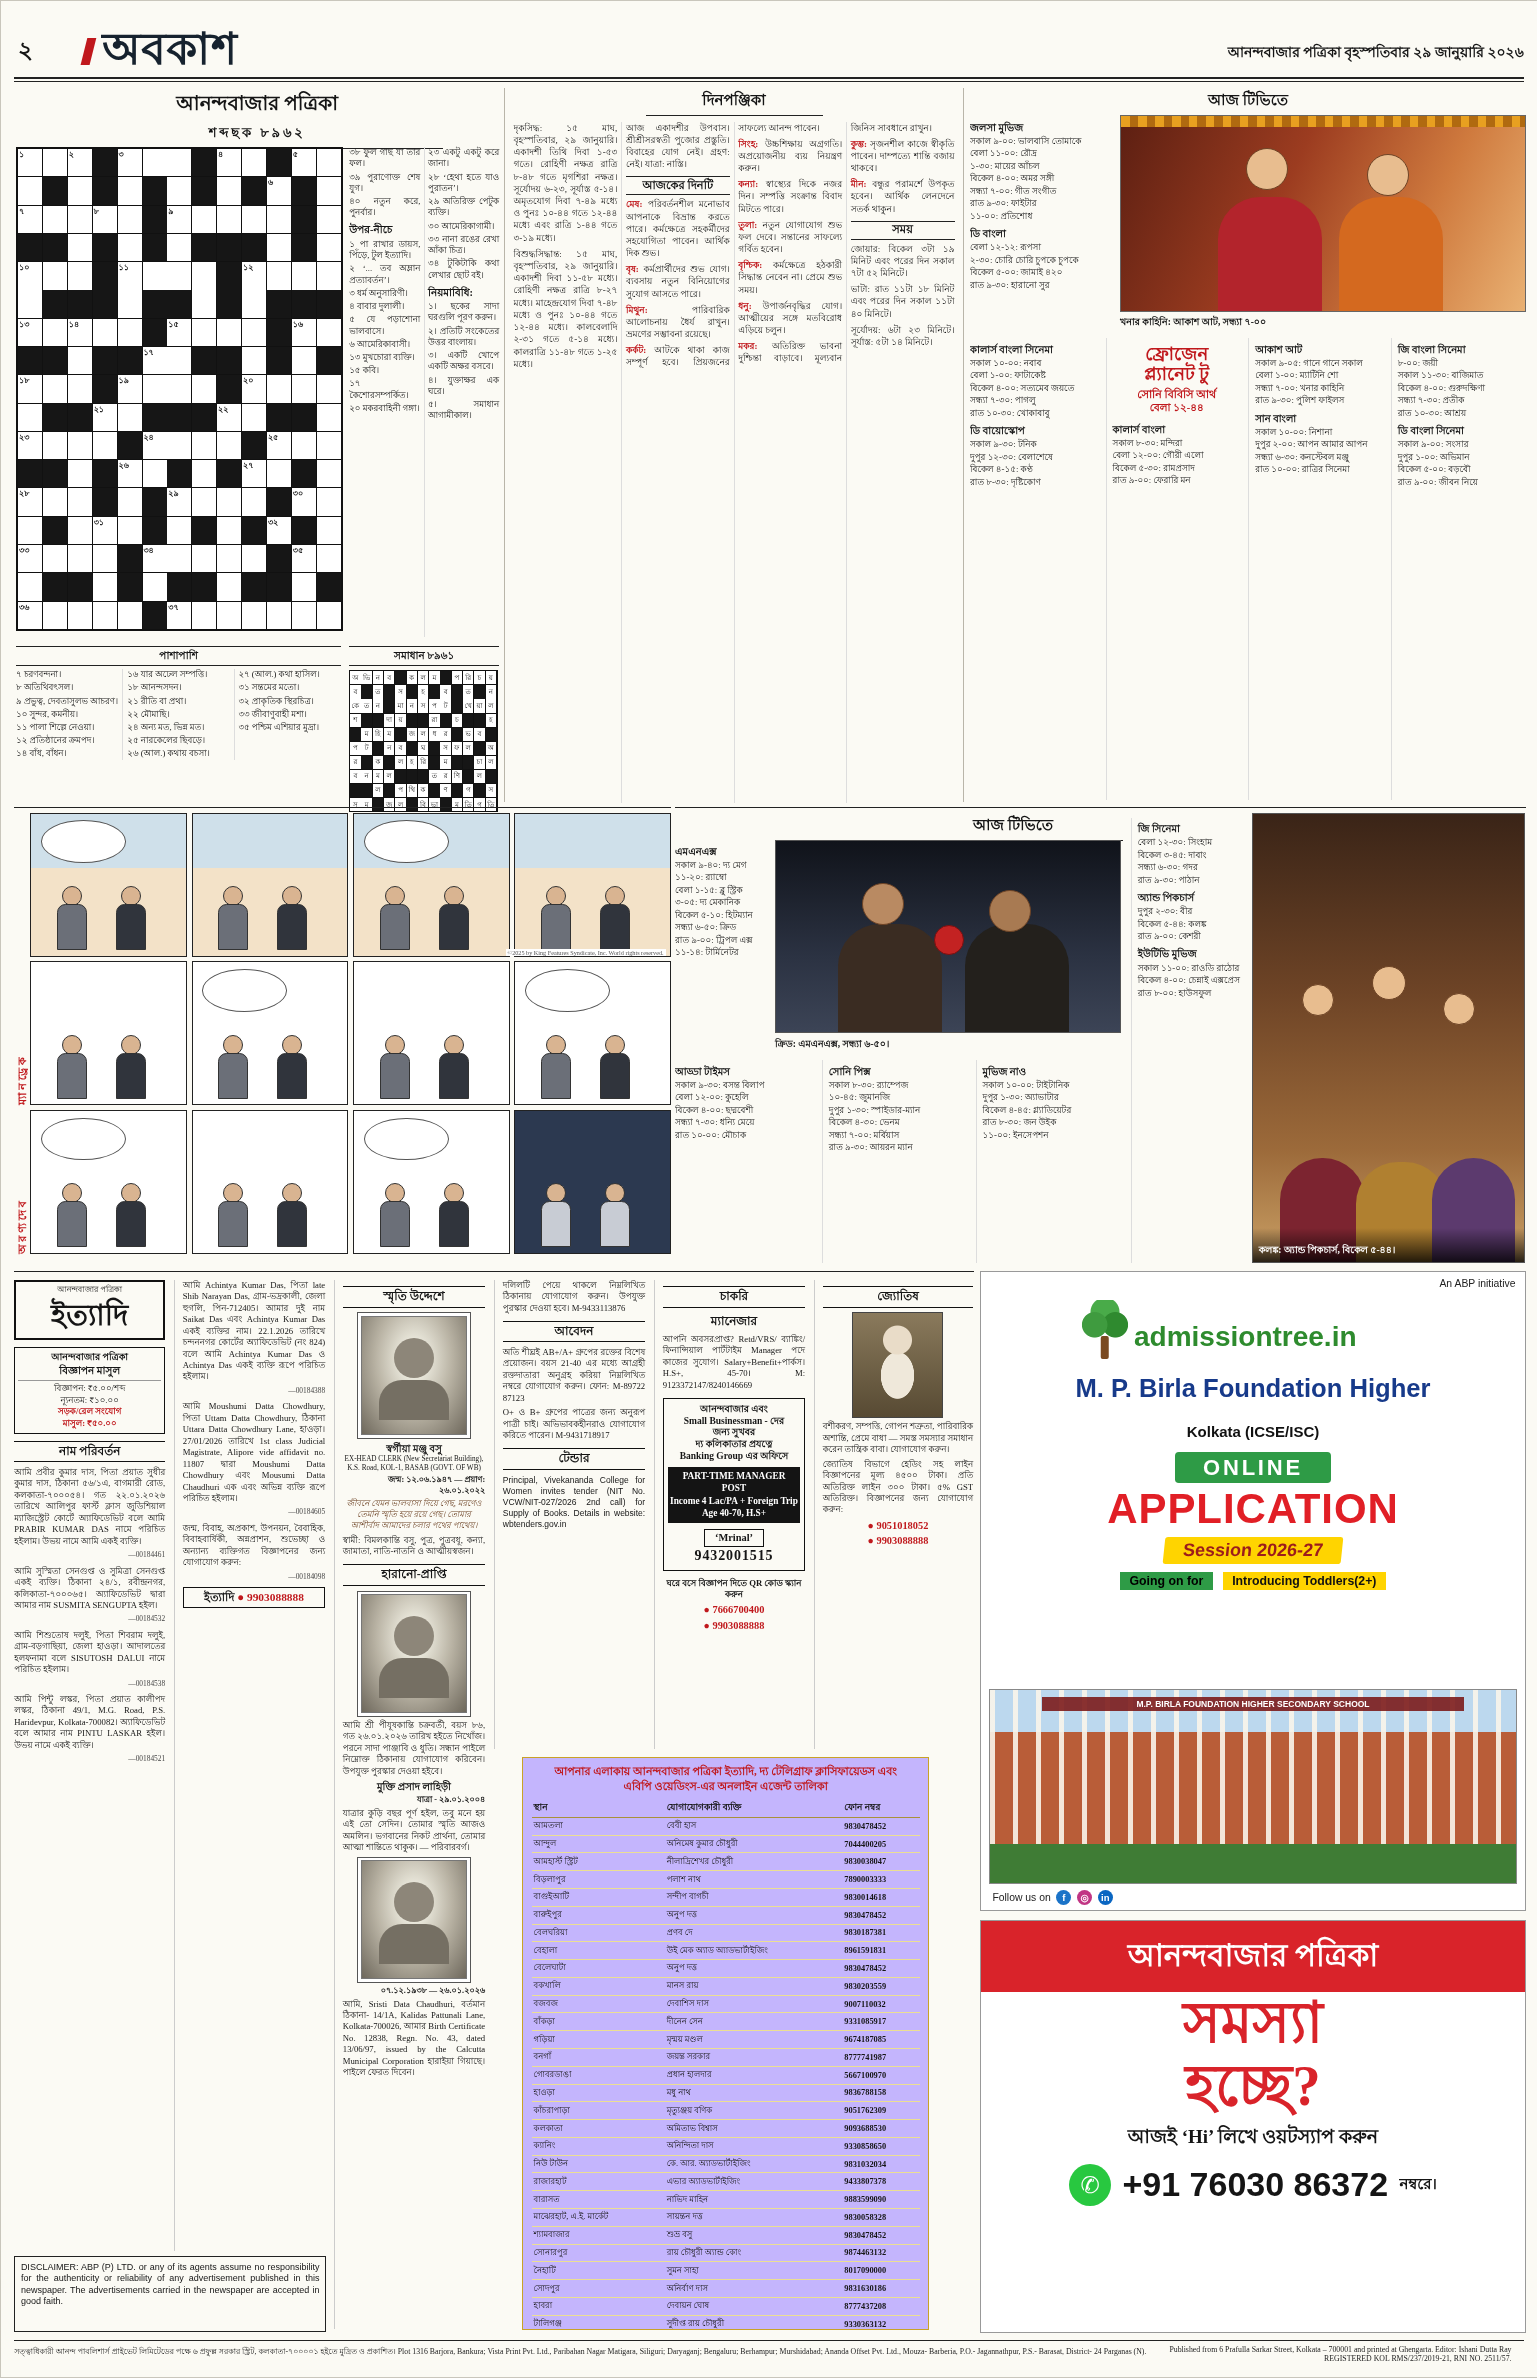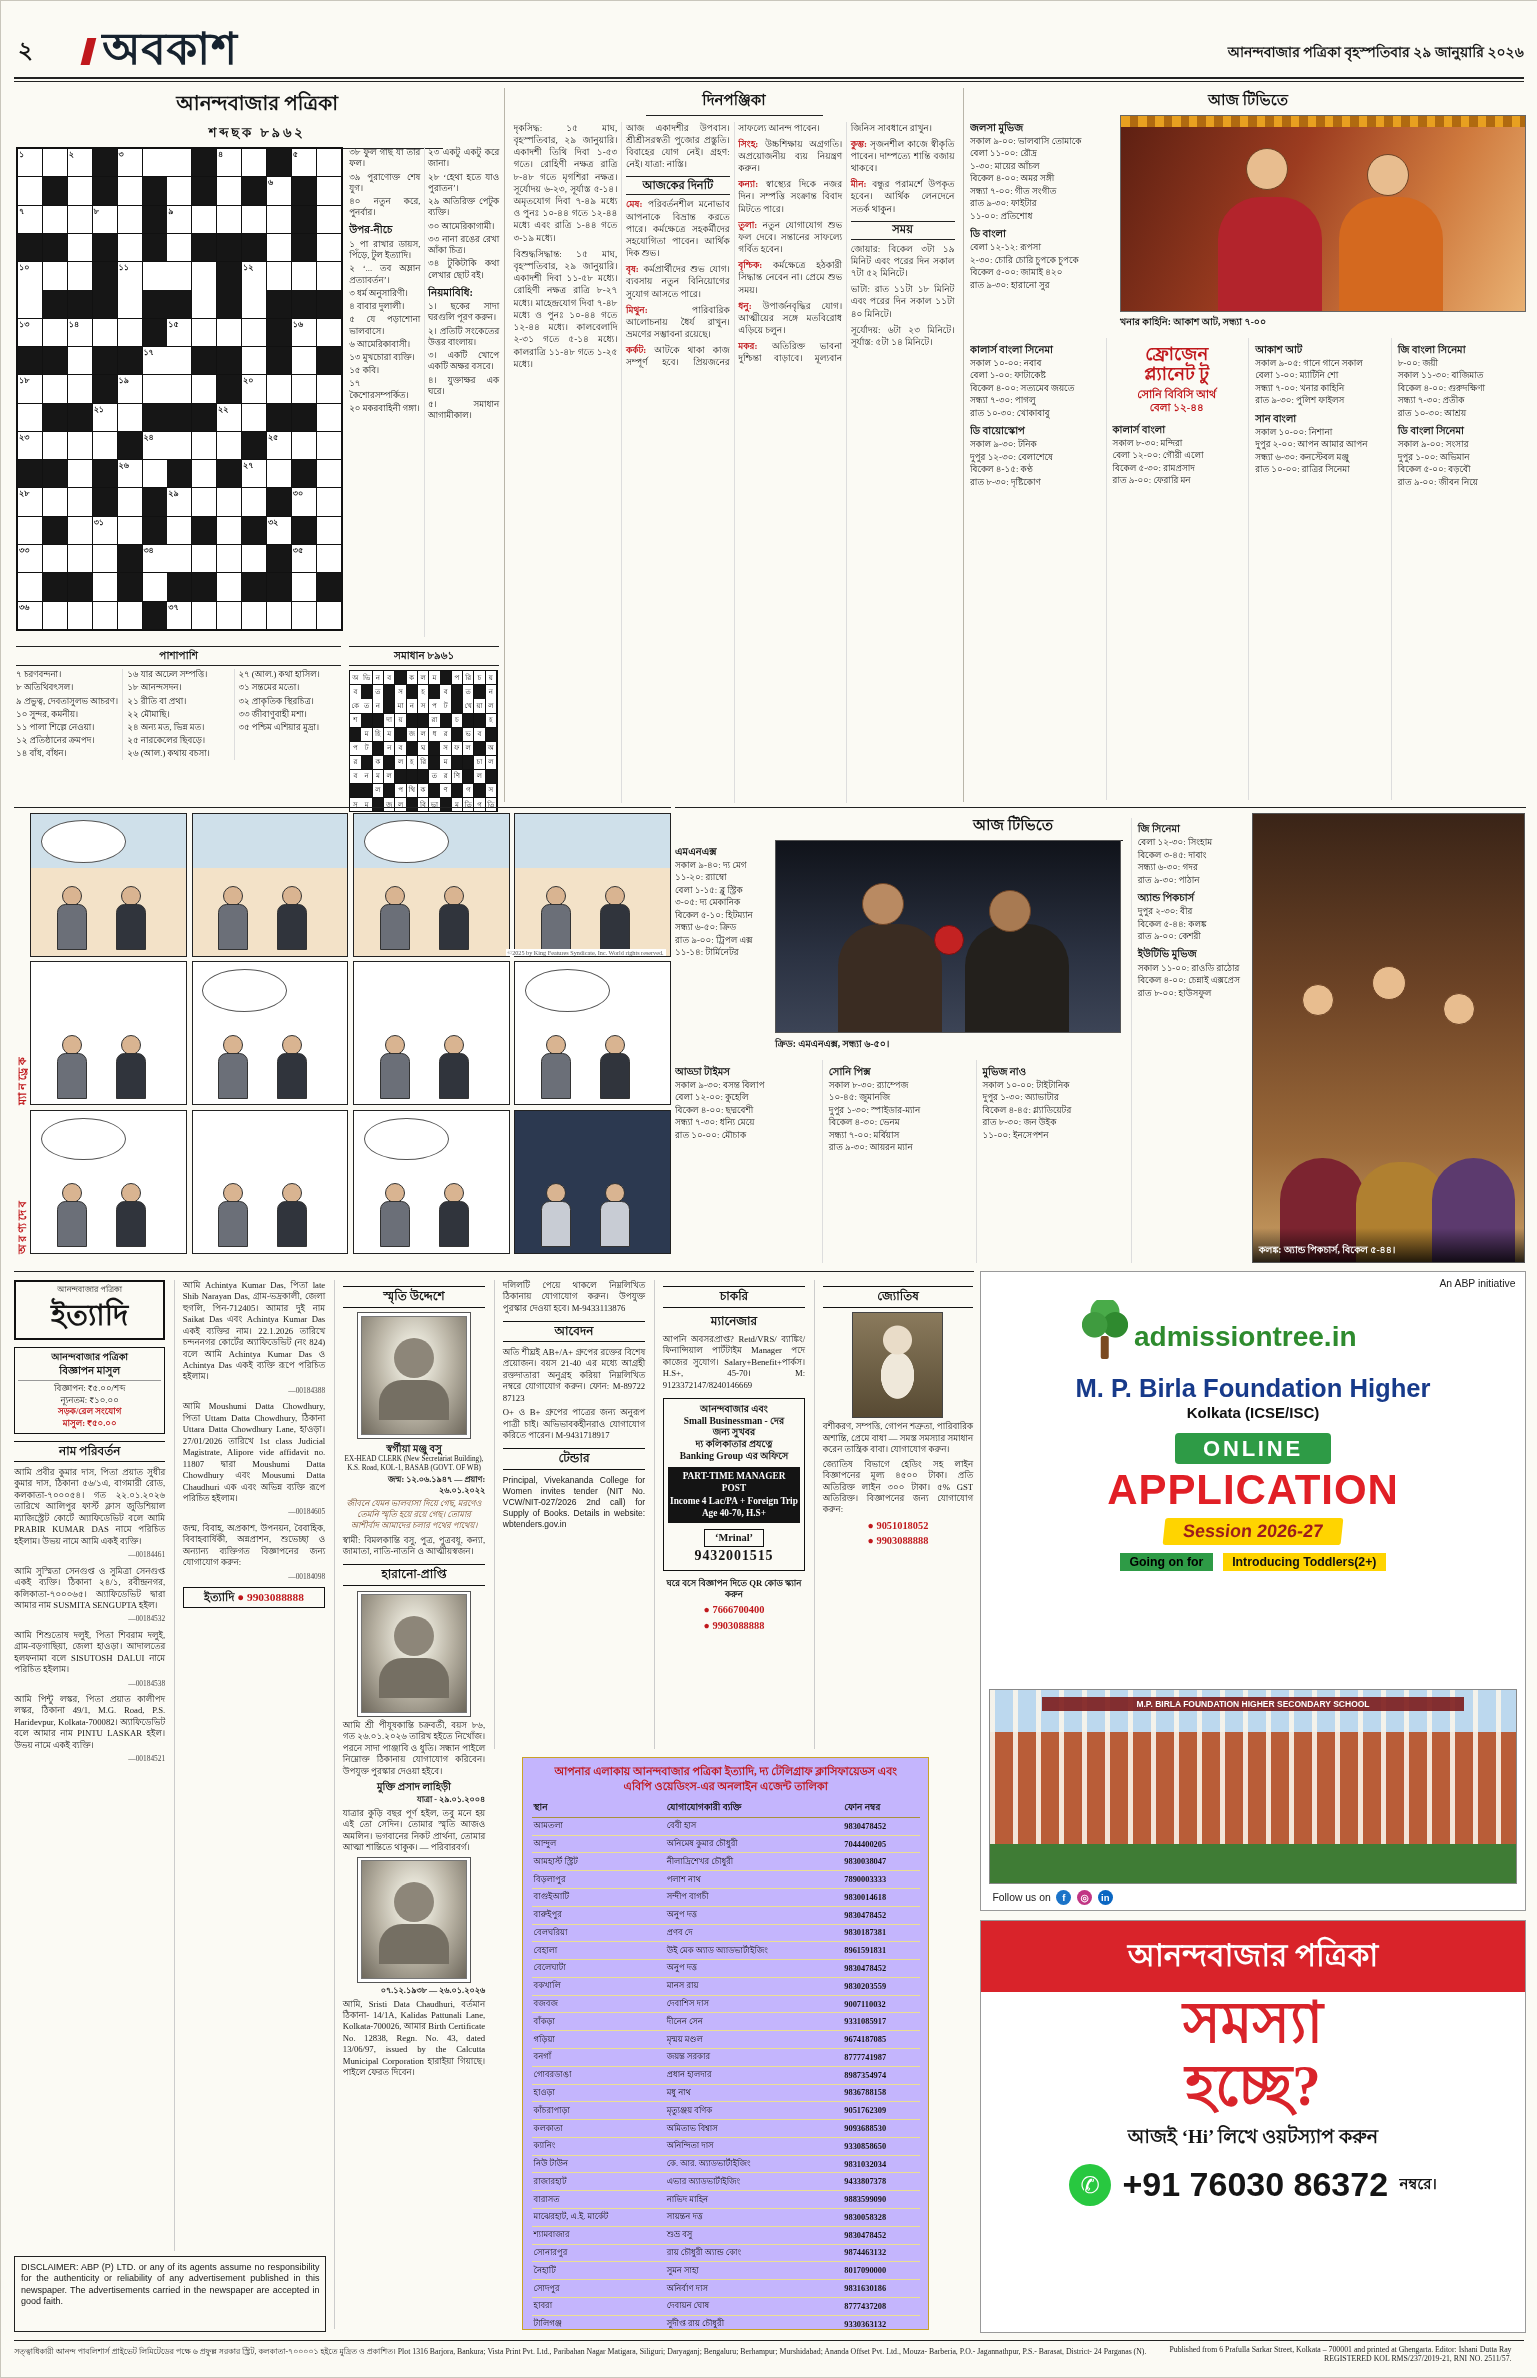--- a/index.html
+++ b/index.html
@@ -126,21 +126,21 @@
 .disc{position:absolute;left:0;top:984px;width:312px;height:76px;border:1.1px solid #222;padding:4.7px 5.7px;font-size:9px;font-family:"Liberation Sans",sans-serif;text-align:justify;line-height:1.28}
 
 .adcol{position:absolute;left:979px;top:1270px;width:546px;height:1062px;font-family:"Liberation Sans",sans-serif}
 .ad1{position:absolute;left:0;top:0;width:546px;height:640px;border:0.9px solid #999;background:#fff;text-align:center;overflow:hidden}
 .abp-init{position:absolute;right:9.5px;top:5.7px;font-size:10.4px;color:#222}
 .tree{position:absolute;left:98px;top:28px;width:51px;height:59px}
 .tree::before{content:"";position:absolute;left:50%;top:0;transform:translateX(-50%);width:47px;height:40px;background:radial-gradient(circle at 28% 62%,#3f9b3f 12.3px,transparent 13.2px),radial-gradient(circle at 72% 62%,#2f8a2f 12.3px,transparent 13.2px),radial-gradient(circle at 50% 30%,#49ab49 14px,transparent 15px)}
 .tree::after{content:"";position:absolute;left:50%;bottom:0;transform:translateX(-50%);width:8.5px;height:23px;background:#7a4a21;border-radius:1.9px}
 .brand{position:absolute;left:153px;top:49px;font-size:28px;font-weight:bold;color:#2e8b2e}
 .school{margin-top:102px;font-size:25.6px;font-weight:800;color:#173a8a;line-height:1.15}
-.city{font-size:15px;font-weight:bold;margin-top:1px;color:#111}
+.city{font-size:15px;font-weight:bold;margin-top:20px;color:#111}
 .online{display:inline-block;background:#2e9b46;color:#fff;font-weight:800;font-size:22px;padding:2.8px 28px;border-radius:3.8px;margin-top:11.4px;letter-spacing:2.8px}
 .application{color:#e11f26;font-size:42px;font-weight:800;letter-spacing:0.9px;margin-top:1.9px}
 .session{display:inline-block;background:#ffd400;color:#9c1c1c;font-weight:800;font-size:18px;padding:2.8px 19px;border-radius:2.8px;transform:skewX(-6deg);margin-top:3.8px}
 .going-row{margin-top:7.6px}
 .going{display:inline-block;background:#2e9b46;color:#000000;font-size:12.3px;font-weight:bold;padding:1.9px 9.5px}
 .toddlers{display:inline-block;background:#ffd400;color:#111;font-weight:bold;font-size:12.3px;padding:1.9px 9.5px;margin-left:5.7px}
 .school-photo{position:absolute;left:7.6px;right:7.6px;bottom:26.5px;height:195px;border:0.9px solid #888;background:linear-gradient(transparent 0 80%,#3f7c35 80%),repeating-linear-gradient(90deg,rgba(250,245,235,.9) 0 4.7px,transparent 4.7px 23px),linear-gradient(#bcd8ee 0 22%,#b95d38 22%)}
 .photo-band{position:absolute;left:10%;right:10%;top:7.6px;background:rgba(122,22,22,.88);color:#fff;font-size:8.5px;font-weight:bold;padding:1.9px}
 .follow{position:absolute;left:11.4px;bottom:4.7px;font-size:10.4px;display:flex;gap:5.7px;align-items:center;color:#222}
 .soc{width:15px;height:15px;border-radius:50%;background:#1a73c8;color:#fff;font-size:9.5px;line-height:15px;text-align:center;font-weight:bold;font-family:"Liberation Sans",sans-serif}
@@ -1106,21 +1106,21 @@
               <td>9674187085</td>
             </tr>
             <tr>
               <td>বনগাঁ</td>
               <td>জয়ন্ত সরকার</td>
               <td>8777741987</td>
             </tr>
             <tr>
               <td>গোবরডাঙা</td>
               <td>প্রধান হালদার</td>
-              <td>8987354974</td>
+              <td>5667100970</td>
             </tr>
             <tr>
               <td>হাওড়া</td>
               <td>মধু নাথ</td>
               <td>9836788158</td>
             </tr>
             <tr>
               <td>কাঁচরাপাড়া</td>
               <td>মৃত্যুঞ্জয় বণিক</td>
               <td>9051762309</td>

